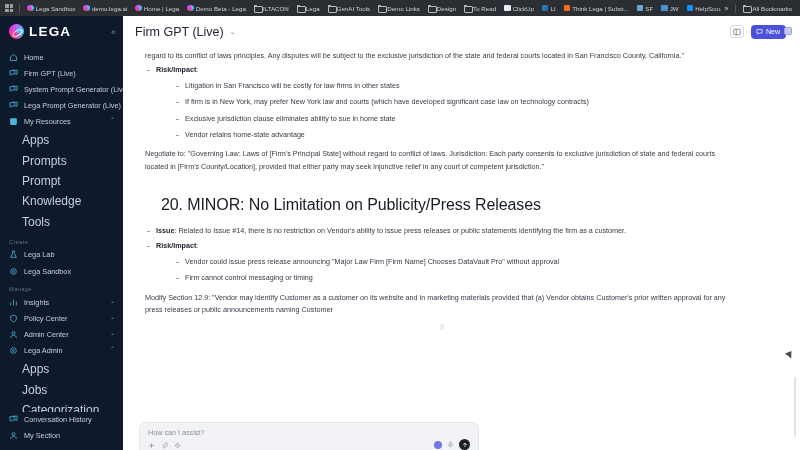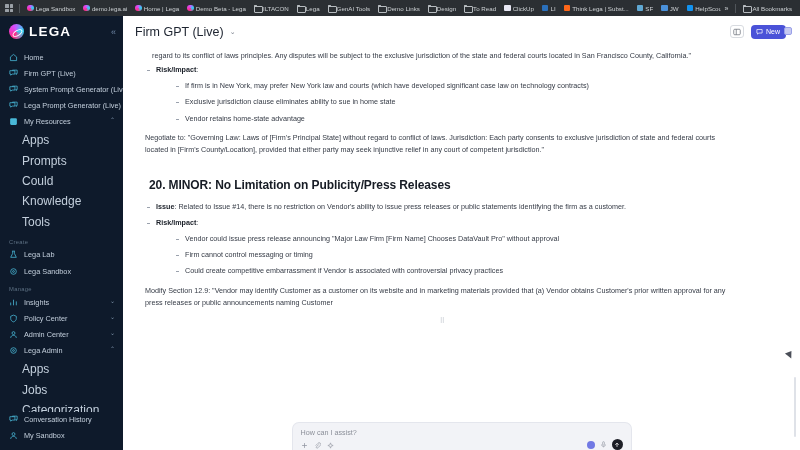--- a/index.html
+++ b/index.html
@@ -156,25 +156,25 @@
 
   
   #doc-wrap {
     flex: 1 1 auto; overflow: hidden; position: relative;
     padding: 0 0 0 0;
   }
   #doc {
     padding: 3px 60px 10px 22px;
     font-size: 7.2px; color: #343a45; line-height: 1.72;
   }
-  #doc p.para { margin: 0 0 0 7px; }
+  #doc p.para { margin: 0 0 0 0; }
   #doc p.block { margin: 7px 0 0 0; }
   h2.section-h {
-    font-size: 12px; font-weight: 700; color: #171c25;
-    margin: 18px 0 6px 4px; letter-spacing: -0.1px;
+    font-size: 16px; font-weight: 400; color: #171c25;
+    margin: 18px 0 6px 16px; letter-spacing: -0.1px;
   }
   ul.lvl1 { list-style: none; margin: 2px 0 0 0; padding: 0; }
   ul.lvl1 > li {
     position: relative; padding-left: 11px; margin: 0 0 3.5px 0;
   }
   ul.lvl1 > li::before {
     content:''; position:absolute; left:2px; top:6px;
     width:3px; height:0.9px; background:#9aa1ad;
   }
   ul.lvl2 { list-style:none; margin: 3px 0 0 0; padding: 0 0 0 18px; }
@@ -192,22 +192,22 @@
   }
 
   
   #doc-scrollbar {
     position:absolute; right: 4px; top: 330px;
     width: 2.5px; height: 60px; border-radius: 2px; background:#dfe2e8;
   }
 
   
   #composer {
-    position: absolute; left: 0; right: 0; bottom: 0;
-    display: flex; justify-content: center;
+    position: absolute; left: 16px; right: 0; bottom: 0;
+    display: flex; 
     pointer-events: none;
   }
   #composer-box {
     pointer-events: auto;
     width: 340px; height: 28px;
     background: #f2f3f7;
     border-radius: 7px 7px 0 0;
     border: 0.8px solid #e4e6ed;
     border-bottom: none;
     padding: 5px 8px 0 8px;
@@ -370,21 +370,21 @@
         </div>
         <div class="nav-item">
           <svg class="ic" viewBox="0 0 16 16" fill="none" stroke="#49b8d8" stroke-width="1.4" stroke-linejoin="round">
             <rect x="2" y="2" width="12" height="12" rx="2" fill="#49b8d8" stroke="none"></rect>
           </svg>
           <span>My Resources</span>
           <span class="chev">⌃</span>
         </div>
         <div class="nav-sub">Apps</div>
         <div class="nav-sub">Prompts</div>
-        <div class="nav-sub">Could</div>
+        <div class="nav-sub">Prompt</div>
         <div class="nav-sub">Knowledge</div>
         <div class="nav-sub">Tools</div>
         <div class="nav-section">Create</div>
         <div class="nav-item">
           <svg class="ic" viewBox="0 0 16 16" fill="none" stroke="#49b8d8" stroke-width="1.4" stroke-linejoin="round">
             <path d="M6.5 2v4L3 13h10L9.5 6V2"></path>
             <line x1="5.5" y1="2" x2="10.5" y2="2"></line>
           </svg>
           <span>Lega Lab</span>
         </div>
@@ -439,21 +439,21 @@
             <path d="M1.5 3h9v6h-5L3 11V9H1.5z"></path>
             <path d="M6 3V2h8.5v6H13v2l-2-2"></path>
           </svg>
           <span>Conversation History</span>
         </div>
         <div class="nav-item">
           <svg class="ic" viewBox="0 0 16 16" fill="none" stroke="#49b8d8" stroke-width="1.4" stroke-linejoin="round">
             <circle cx="8" cy="5.5" r="2.6"></circle>
             <path d="M3 14c0-2.8 2.2-4.4 5-4.4s5 1.6 5 4.4"></path>
           </svg>
-          <span>My Sandbox</span>
+          <span>My Section</span>
         </div>
       </div>
   </div>
 
   <div id="main">
 
     <div id="topbar">
       <span id="chat-title">Firm GPT (Live)</span>
       <span id="title-chevron">⌄</span>
       <span class="topbar-spacer"></span>
@@ -475,41 +475,41 @@
 
     <div id="doc-wrap">
       <div id="doc">
 
         <p class="para">regard to its conflict of laws principles. Any disputes will be subject to the exclusive jurisdiction of the state and federal courts located in San Francisco County, California."</p>
 
         <ul class="lvl1">
           <li>
             <span class="b">Risk/Impact</span><span>:</span>
             <ul class="lvl2" id="risk-list-1">
+                <li>Litigation in San Francisco will be costly for law firms in other states</li>
                 <li>If firm is in New York, may prefer New York law and courts (which have developed significant case law on technology contracts)</li>
                 <li>Exclusive jurisdiction clause eliminates ability to sue in home state</li>
                 <li>Vendor retains home-state advantage</li>
               </ul>
           </li>
         </ul>
 
         <p class="block">Negotiate to: "Governing Law: Laws of [Firm's Principal State] without regard to conflict of laws. Jurisdiction: Each party consents to exclusive jurisdiction of state and federal courts located in [Firm's County/Location], provided that either party may seek injunctive relief in any court of competent jurisdiction."</p>
 
         <h2 class="section-h">20. MINOR: No Limitation on Publicity/Press Releases</h2>
 
         <ul class="lvl1">
           <li>
             <span class="b">Issue</span><span>: Related to Issue #14, there is no restriction on Vendor's ability to issue press releases or public statements identifying the firm as a customer.</span>
           </li>
           <li>
             <span class="b">Risk/Impact</span><span>:</span>
             <ul class="lvl2" id="risk-list-2">
                 <li>Vendor could issue press release announcing "Major Law Firm [Firm Name] Chooses DataVault Pro" without approval</li>
                 <li>Firm cannot control messaging or timing</li>
-                <li>Could create competitive embarrassment if Vendor is associated with controversial privacy practices</li>
               </ul>
           </li>
         </ul>
 
         <p class="block">Modify Section 12.9: "Vendor may identify Customer as a customer on its website and in marketing materials provided that (a) Vendor obtains Customer's prior written approval for any press releases or public announcements naming Customer</p>
 
         <div class="drag-dots">⠿</div>
       </div>
 
       <div id="doc-scrollbar"></div>

